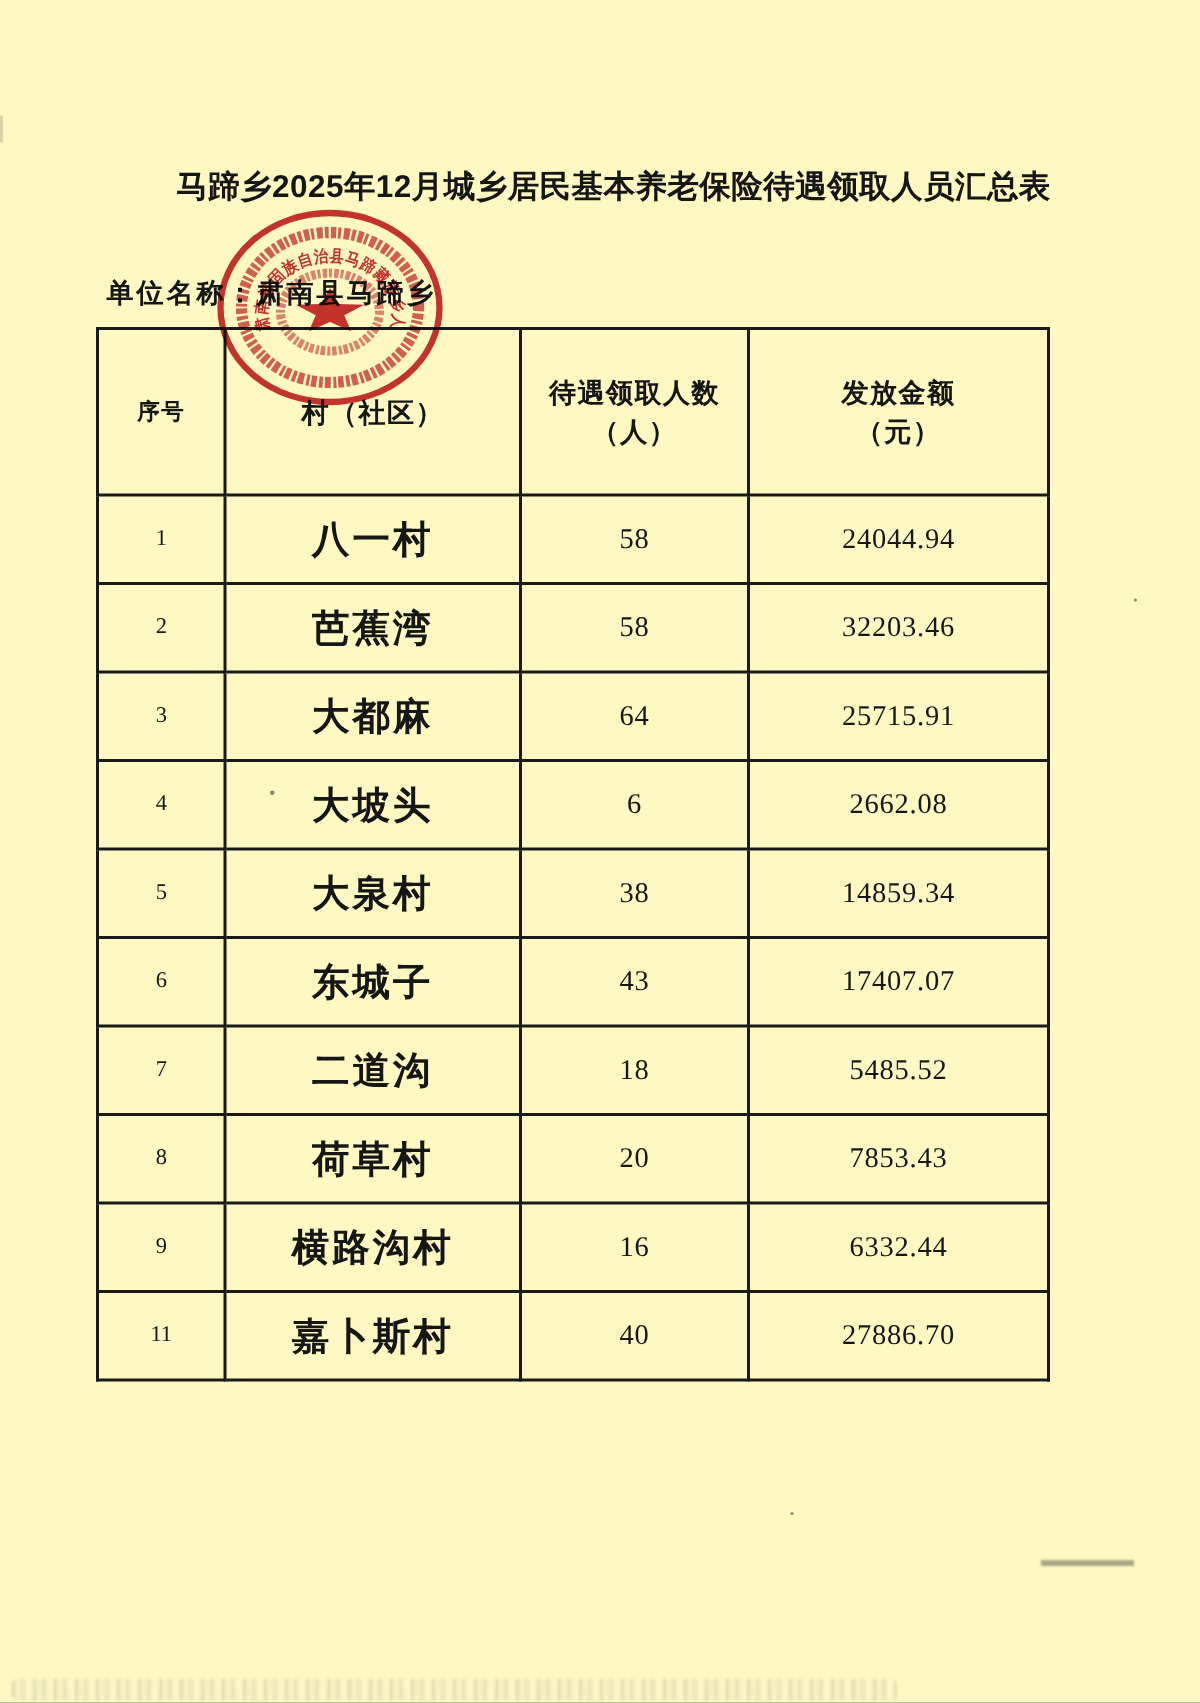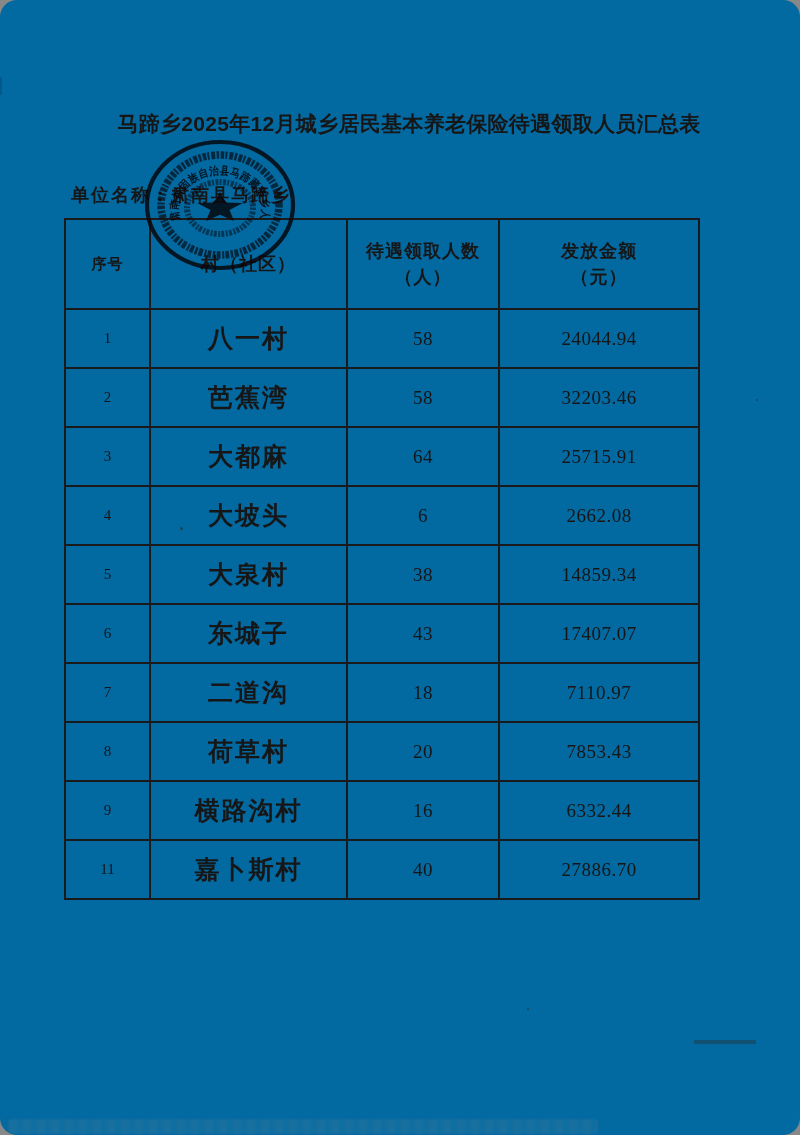--- a/index.html
+++ b/index.html
@@ -1,21 +1,20 @@
 <!DOCTYPE html>
 <html><head>
 <meta charset="utf-8">
 <style>
   html,body { margin:0; padding:0; background:#888; }
   .page {
     position:relative; width:800px; height:1135px;
-    background:#0369a1; overflow:hidden;
+    background:#fef9c3; overflow:hidden;
     font-family:"Liberation Sans","DejaVu Sans",sans-serif;
     color:#161616;
-    border-radius:17px;
   }
   .doc-title {
     position:absolute; top:110px; left:0; right:0;
     text-align:center; transform:translateX(9px);
     font-size:21px; font-weight:700; letter-spacing:0.3px;
     white-space:nowrap;
   }
   .unit-line {
     position:absolute; top:183px; left:71px;
     font-size:18px; font-weight:700; letter-spacing:2px;
@@ -23,21 +22,21 @@
   }
   .table-wrap { position:absolute; left:64px; top:218px; }
   table.summary {
     border-collapse:collapse; table-layout:fixed; width:634px;
     background:transparent;
   }
   table.summary th, table.summary td {
     border:2px solid #1a1a1a; text-align:center; vertical-align:middle;
     padding:0; overflow:hidden;
   }
-  tr.head-row { height:90px;margin-left:28px; }
+  tr.head-row { height:111px;margin-left:28px; }
   tr.data-row { height:59px; }
   th { font-weight:700; }
   .h-main { display:block; font-size:18px; line-height:26px; letter-spacing:1px; }
   .h-sub  { display:block; font-size:18px; line-height:26px; letter-spacing:1px; }
   .h-no   { font-size:15px; letter-spacing:1px; }
   td.c-no     { font-family:"Liberation Serif","DejaVu Serif",serif; font-size:15px; }
   td.c-village{ font-size:25px; font-weight:700; letter-spacing:2px; }
   td.c-count, td.c-amount {
     font-family:"Liberation Serif","DejaVu Serif",serif; font-size:19px;
     letter-spacing:0.5px;
@@ -146,21 +145,21 @@
           <tr class="data-row">
             <td class="c-no">6</td>
             <td class="c-village">东城子</td>
             <td class="c-count">43</td>
             <td class="c-amount">17407.07</td>
           </tr>
           <tr class="data-row">
             <td class="c-no">7</td>
             <td class="c-village">二道沟</td>
             <td class="c-count">18</td>
-            <td class="c-amount">7110.97</td>
+            <td class="c-amount">5485.52</td>
           </tr>
           <tr class="data-row">
             <td class="c-no">8</td>
             <td class="c-village">荷草村</td>
             <td class="c-count">20</td>
             <td class="c-amount">7853.43</td>
           </tr>
           <tr class="data-row">
             <td class="c-no">9</td>
             <td class="c-village">横路沟村</td>

